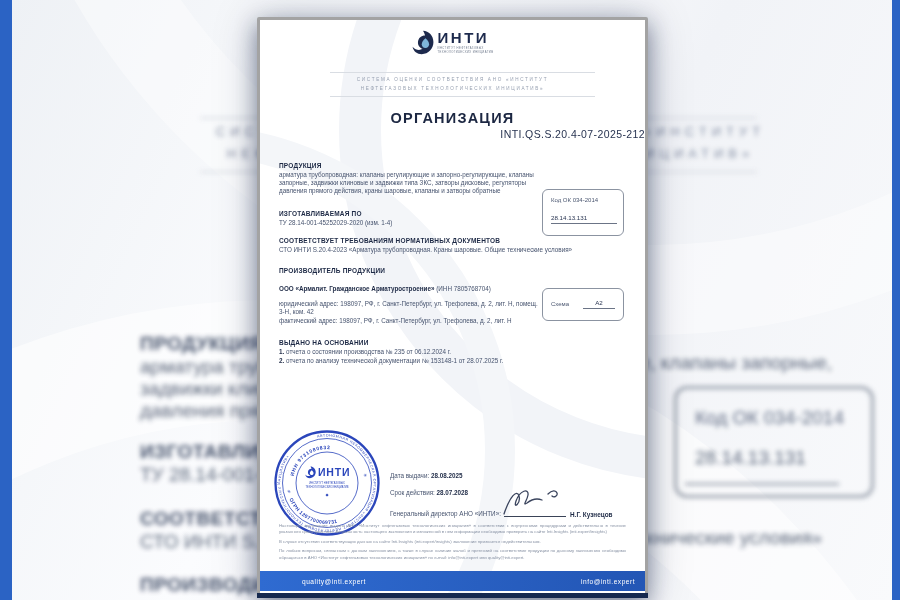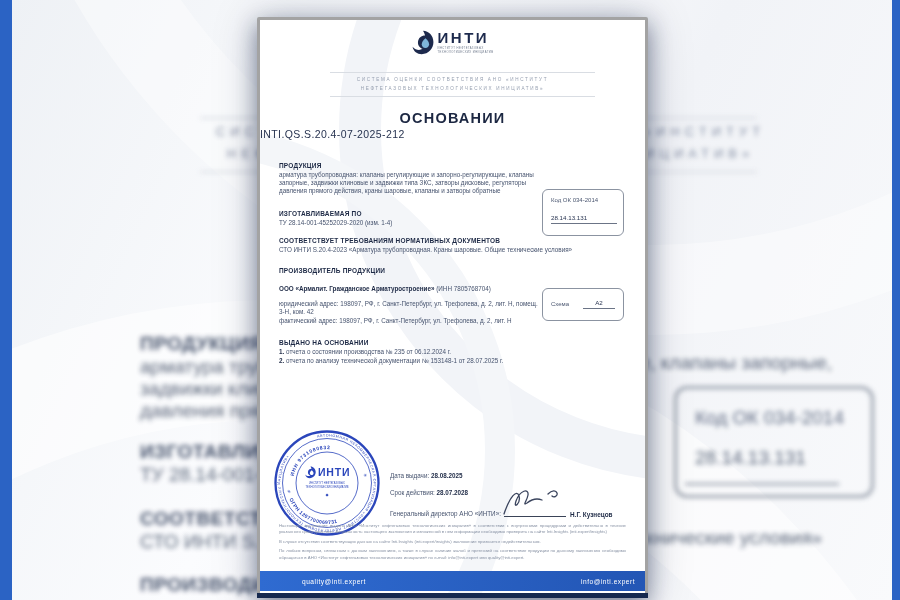--- a/index.html
+++ b/index.html
@@ -31,21 +31,21 @@
 
   .logo-row{position:absolute;top:10px;left:0;right:0;display:flex;justify-content:center;align-items:flex-start;gap:4px;}
   .logo-name{font-size:15px;font-weight:bold;letter-spacing:2.5px;color:#1d2a4d;line-height:1;}
   .logo-sub{font-size:2.7px;letter-spacing:.45px;color:#6b7689;line-height:1.45;margin-top:2px;white-space:nowrap;}
 
   .rule{position:absolute;left:70px;width:265px;height:1px;background:#d9dde3;}
   .sysline{position:absolute;top:56px;left:25px;right:25px;text-align:center;
            font-size:4.6px;letter-spacing:1.7px;color:#97a0b1;line-height:1.95;}
   .doc-title{position:absolute;top:90px;left:0;right:0;text-align:center;
              font-size:14.5px;font-weight:bold;letter-spacing:1.2px;color:#1c2742;}
-  .doc-number{position:absolute;top:108px;left:0;right:0;text-align:left;
+  .doc-number{position:absolute;top:108px;left:0;right:0;text-align:right;
               font-size:10.5px;color:#273350;letter-spacing:.4px;}
 
   .sec-label{position:absolute;left:19px;font-size:6.5px;font-weight:bold;color:#1d2945;letter-spacing:.2px;}
   .sec-body{position:absolute;left:19px;font-size:6.3px;color:#46536e;line-height:1.3;}
 
   .mini-box{position:absolute;left:282px;width:82px;border:1px solid #8b93a1;border-radius:6px;
             background:#fff;box-sizing:border-box;}
   .mini-label{font-size:6px;color:#4a5670;}
   .mini-value{font-size:6.2px;color:#273350;}
 
@@ -124,21 +124,21 @@
     </div>
   </div>
 
   <div class="rule" style="top:52px;"></div>
   <div class="sysline">
     <div>СИСТЕМА ОЦЕНКИ СООТВЕТСТВИЯ АНО «ИНСТИТУТ</div>
     <div>НЕФТЕГАЗОВЫХ ТЕХНОЛОГИЧЕСКИХ ИНИЦИАТИВ»</div>
   </div>
   <div class="rule" style="top:76px;"></div>
 
-  <div class="doc-title">ОСНОВАНИИ</div>
+  <div class="doc-title">ОРГАНИЗАЦИЯ</div>
   <div class="doc-number">INTI.QS.S.20.4-07-2025-212</div>
 
   <div class="sec-label" style="top:142px;">ПРОДУКЦИЯ</div>
   <div class="sec-body" style="top:151px;width:264px;">арматура трубопроводная: клапаны регулирующие и запорно-регулирующие, клапаны запорные, задвижки клиновые и задвижки типа ЗКС, затворы дисковые, регуляторы давления прямого действия, краны шаровые, клапаны и затворы обратные</div>
 
   <div class="mini-box" style="top:169px;height:47px;">
     <div class="mini-label" style="position:absolute;left:8px;top:7px;">Код ОК 034-2014</div>
     <div class="mini-value" style="position:absolute;left:8px;top:24px;width:66px;border-bottom:1px solid #6b7486;padding-bottom:2px;">28.14.13.131</div>
   </div>
 

